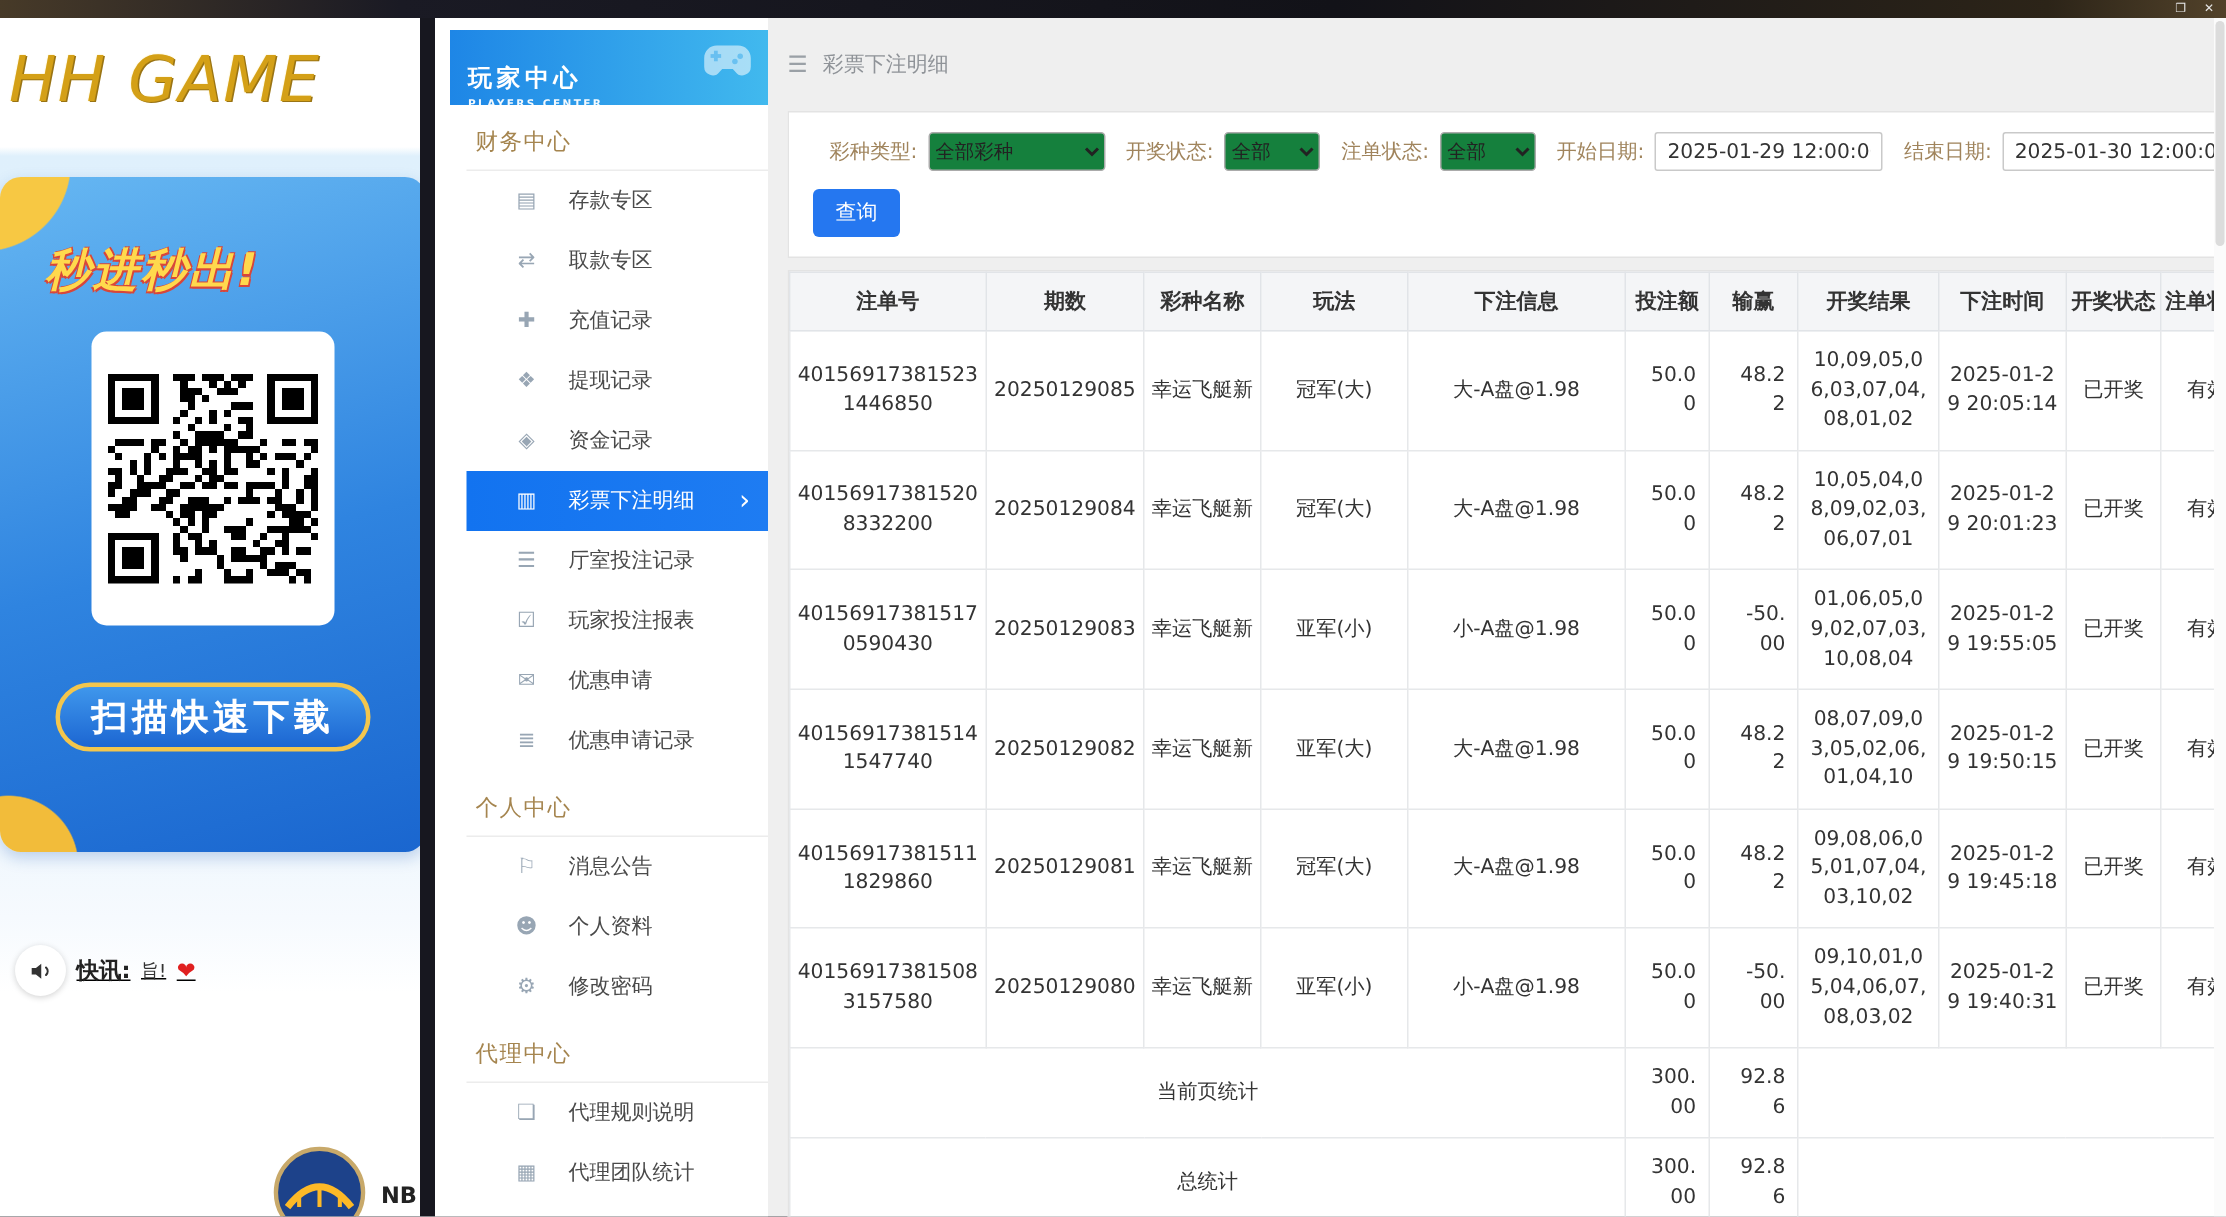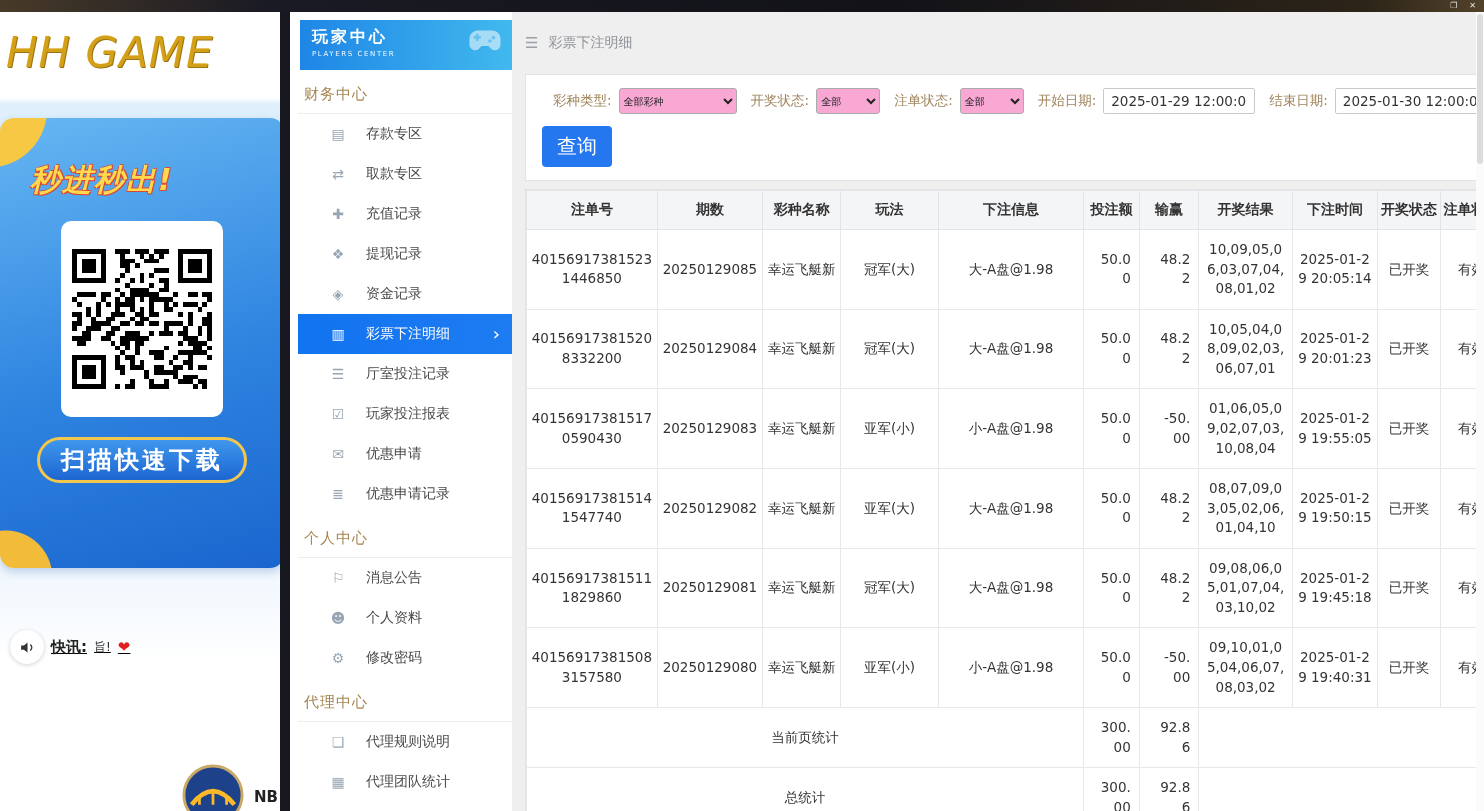--- a/index.html
+++ b/index.html
@@ -22,67 +22,67 @@
     background:
       radial-gradient(circle at -4% -2%, #f7c843 0 58px, rgba(0,0,0,0) 59px),
       radial-gradient(circle at 2% 102%, #f2bc3a 0 46px, rgba(0,0,0,0) 47px),
       linear-gradient(165deg,#66b7f2 0%,#2f84e0 55%,#1a66cf 100%);
     box-shadow:0 4px 10px rgba(30,90,180,.25); }
   .promo-headline { margin:42px 0 0 30px; font-size:30px; font-weight:bold; font-style:italic; color:#ffd94d;
     text-shadow:1px 1px 0 #d8463a, -1px 1px 0 #d8463a, 1px -1px 0 #d8463a; letter-spacing:2px; }
   .qr-card { margin:20px auto 0; width:162px; height:196px; background:#fff; border-radius:10px;
     display:flex; align-items:center; justify-content:center; }
   .qr-card svg { width:140px; height:140px; }
-  .scan-btn { margin:20px auto 0; width:210px; height:46px; border:3px solid #f3c64d; border-radius:24px;
+  .scan-btn { margin:38px auto 0; width:210px; height:46px; border:3px solid #f3c64d; border-radius:24px;
     background:linear-gradient(180deg,#3f97ec,#1c66d2); color:#fff; font-size:24px; font-weight:bold;
     letter-spacing:3px; text-align:center; line-height:40px; cursor:pointer; }
   .ticker { position:absolute; left:10px; top:618px; display:flex; align-items:center; gap:7px;text-decoration:underline; }
   .speaker { width:34px; height:34px; background:#fff; border-radius:50%; box-shadow:0 1px 4px rgba(0,0,0,.18);
     display:flex; align-items:center; justify-content:center; }
   .ticker-label { font-size:15px; font-weight:bold; color:#222; }
   .ticker-text { font-size:12px; color:#333; }
   .ticker-heart { font-size:15px; color:#e02020; }
   .nba-row { position:absolute; left:182px; top:752px; display:flex; align-items:center; gap:10px; }
   .nba-logo svg { width:62px; height:62px; }
   .nba-label { font-size:15px; font-weight:bold; color:#222; }
 
   
   .modal { position:absolute; left:290px; top:12px; width:1194px; height:799px; background:#efefef; display:flex; }
 
   
   .sidebar { width:222px; flex:none; background:#fff; position:relative; overflow:hidden; }
   .sb-header { margin:8px 0 0 10px; height:50px; background:linear-gradient(90deg,#1e86e6,#41b9ee);
-    padding:7px 12px; position:relative; color:#fff; }
+    padding:22px 12px; position:relative; color:#fff; }
   .sb-title { font-size:16px; font-weight:bold; letter-spacing:3px; }
-  .sb-sub { font-size:7px; letter-spacing:1.6px; margin-top:2px; opacity:.95; }
+  .sb-sub { font-size:7px; letter-spacing:1.6px; margin-top:2px; opacity:.95;font-weight:bold; }
   .sb-gamepad { position:absolute; right:10px; top:9px; opacity:.55; }
-  .sb-menu { padding-left:8px; }
+  .sb-menu { padding-left:21px; }
   .section-header { color:#a5854f; font-size:15px; padding:15px 6px 9px; border-bottom:1px solid #ececec; letter-spacing:1px; }
   .menu-item { height:40px; display:flex; align-items:center; padding-left:32px; gap:20px;
     font-size:14px; color:#4a4a4a; cursor:pointer; position:relative; }
   .mi-icon { width:16px; text-align:center; color:#98a6b4; font-size:14px; }
   .menu-item.active { background:linear-gradient(90deg,#1273f0,#1e7cf2); color:#fff; }
   .menu-item.active .mi-icon { color:#fff; }
   .mi-arrow { position:absolute; right:12px; font-size:18px; line-height:1; color:#fff; }
 
   
   .main { flex:1; position:relative; padding:0 12px 0 13px; }
   .main-top { height:62px; display:flex; align-items:center; gap:10px; color:#8f9398; font-size:14px; }
   .hamburger { font-size:15px; color:#9aa0a6; cursor:pointer; }
   .card { background:#fff; border:1px solid #e3e3e3; }
   .filter-card { padding:13px 16px; }
   .filter-row { display:flex; align-items:center; gap:7px; }
   .f-label { color:#a0845c; font-size:13.5px; margin-left:7px; white-space:nowrap; }
   .f-label:first-child { margin-left:11px; }
-  .f-select { height:26px; font-size:10px; border:1px solid #ababab; border-radius:3px; background:#f9a8d4; color:#222; font-family:inherit; }
+  .f-select { height:26px; font-size:13px; border:1px solid #ababab; border-radius:3px; background:#15803d; color:#222; font-family:inherit; }
   .sel-wide { width:118px; }
   .sel-narrow { width:64px; }
   .f-input { height:26px; width:152px; border:1px solid #c9c9c9; border-radius:2px; font-size:13.5px; color:#333; padding:0 7px; font-family:inherit; }
   .filter-row2 { margin-top:12px; }
-  .query-btn { background:#2577f0; color:#fff; border:none; border-radius:4px; font-size:20px; padding:7px 15px; font-family:inherit; cursor:pointer; }
+  .query-btn { background:#2577f0; color:#fff; border:none; border-radius:4px; font-size:14px; padding:7px 15px; font-family:inherit; cursor:pointer; }
 
   .table-card { margin-top:8px; }
   table.bets { width:100%; border-collapse:collapse; table-layout:fixed; }
   table.bets th { background:#f4f5f7; font-weight:bold; font-size:14px; color:#333; border:1px solid #e1e4e8; padding:10px 2px; }
   table.bets td { border:1px solid #e6e8ea; font-size:13.5px; color:#333; text-align:center; padding:10px 4px;
     word-break:break-all; line-height:1.45; }
   table.bets td.num { text-align:right; padding-right:8px;padding-left:16px; }
   table.bets td.sum-label { text-align:center; }
 
   .scroll-strip { position:absolute; right:0; top:0; width:8px; height:100%; background:#fbfbfb; }

